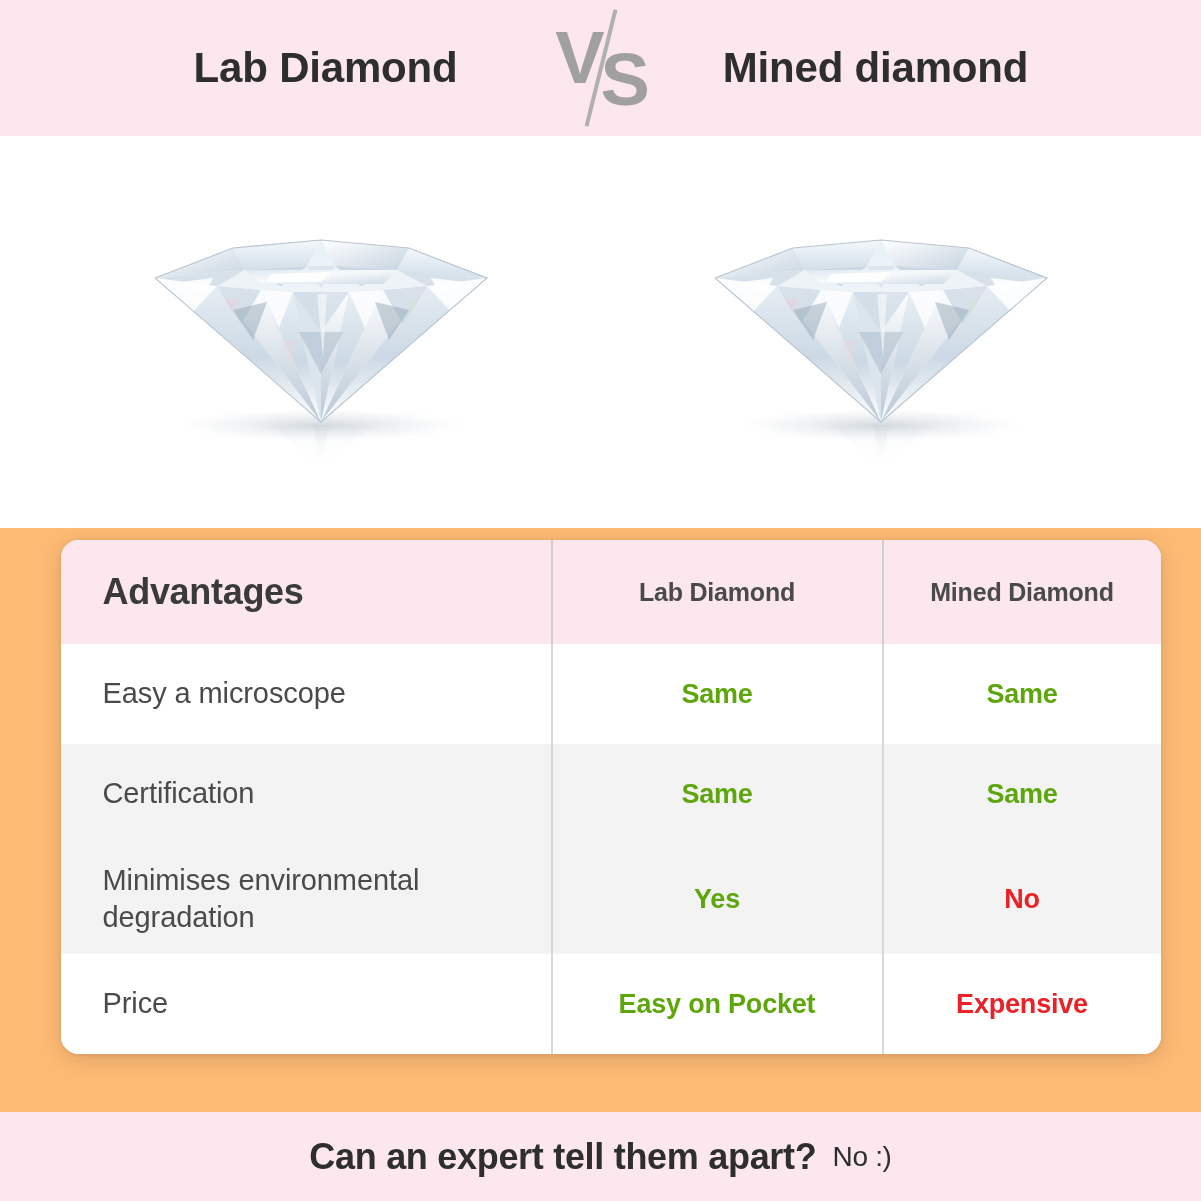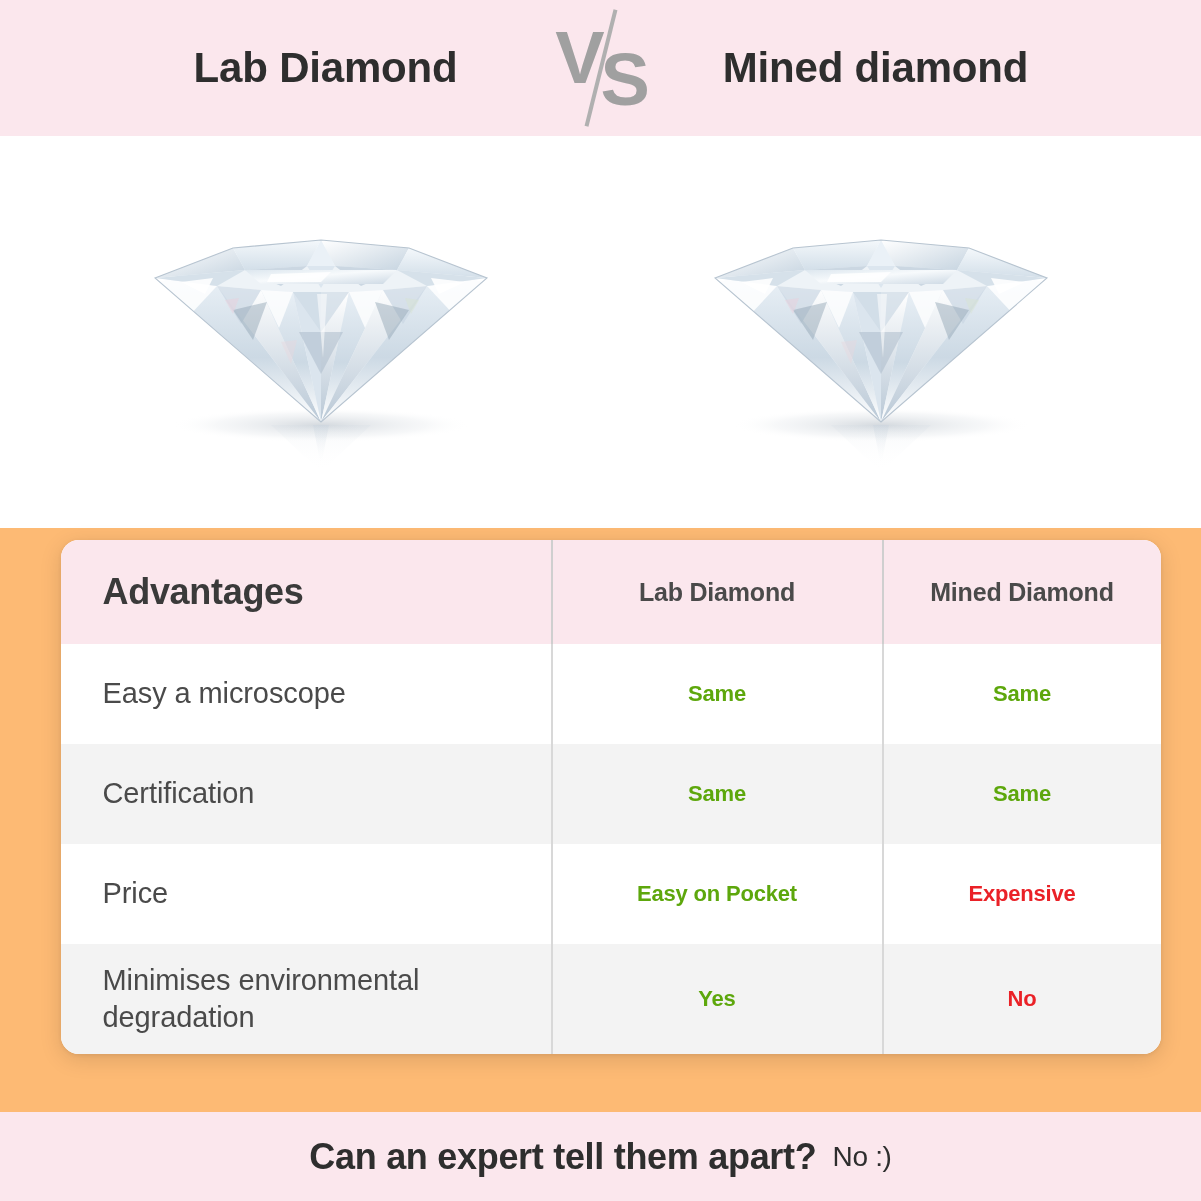--- a/index.html
+++ b/index.html
@@ -175,21 +175,21 @@
   .td-label {
     font-size: 29px;
     font-weight: 400;
     color: #4a4a4a;
     line-height: 1.28;
     letter-spacing: -0.1px;
     max-width: 430px;
   }
 
   .td-value {
-    font-size: 22px;
+    font-size: 27px;
     font-weight: 700;
     letter-spacing: -0.2px;
     white-space: nowrap;
   }
   .v-good { color: #5da70c; }
   .v-bad  { color: #ea2127; }
 
   
   .footer-band {
     height: 89px;
@@ -419,41 +419,41 @@
           <span class="td-label">Certification</span>
         </div>
         <div class="col-lab">
           <span class="td-value v-good">Same</span>
         </div>
         <div class="col-mined">
           <span class="td-value v-good">Same</span>
         </div>
       </div>
 
+      <div class="row row-body even tall">
+        <div class="col-adv">
+          <span class="td-label">Minimises environmental degradation</span>
+        </div>
+        <div class="col-lab">
+          <span class="td-value v-good">Yes</span>
+        </div>
+        <div class="col-mined">
+          <span class="td-value v-bad">No</span>
+        </div>
+      </div>
+
       <div class="row row-body odd">
         <div class="col-adv">
           <span class="td-label">Price</span>
         </div>
         <div class="col-lab">
           <span class="td-value v-good">Easy on Pocket</span>
         </div>
         <div class="col-mined">
           <span class="td-value v-bad">Expensive</span>
-        </div>
-      </div>
-
-      <div class="row row-body even tall">
-        <div class="col-adv">
-          <span class="td-label">Minimises environmental degradation</span>
-        </div>
-        <div class="col-lab">
-          <span class="td-value v-good">Yes</span>
-        </div>
-        <div class="col-mined">
-          <span class="td-value v-bad">No</span>
         </div>
       </div>
 
     </div>
   </div>
 
   <div class="footer-band">
     <span class="footer-question">Can an expert tell them apart?</span>
     <span class="footer-answer">No :)</span>
   </div>

